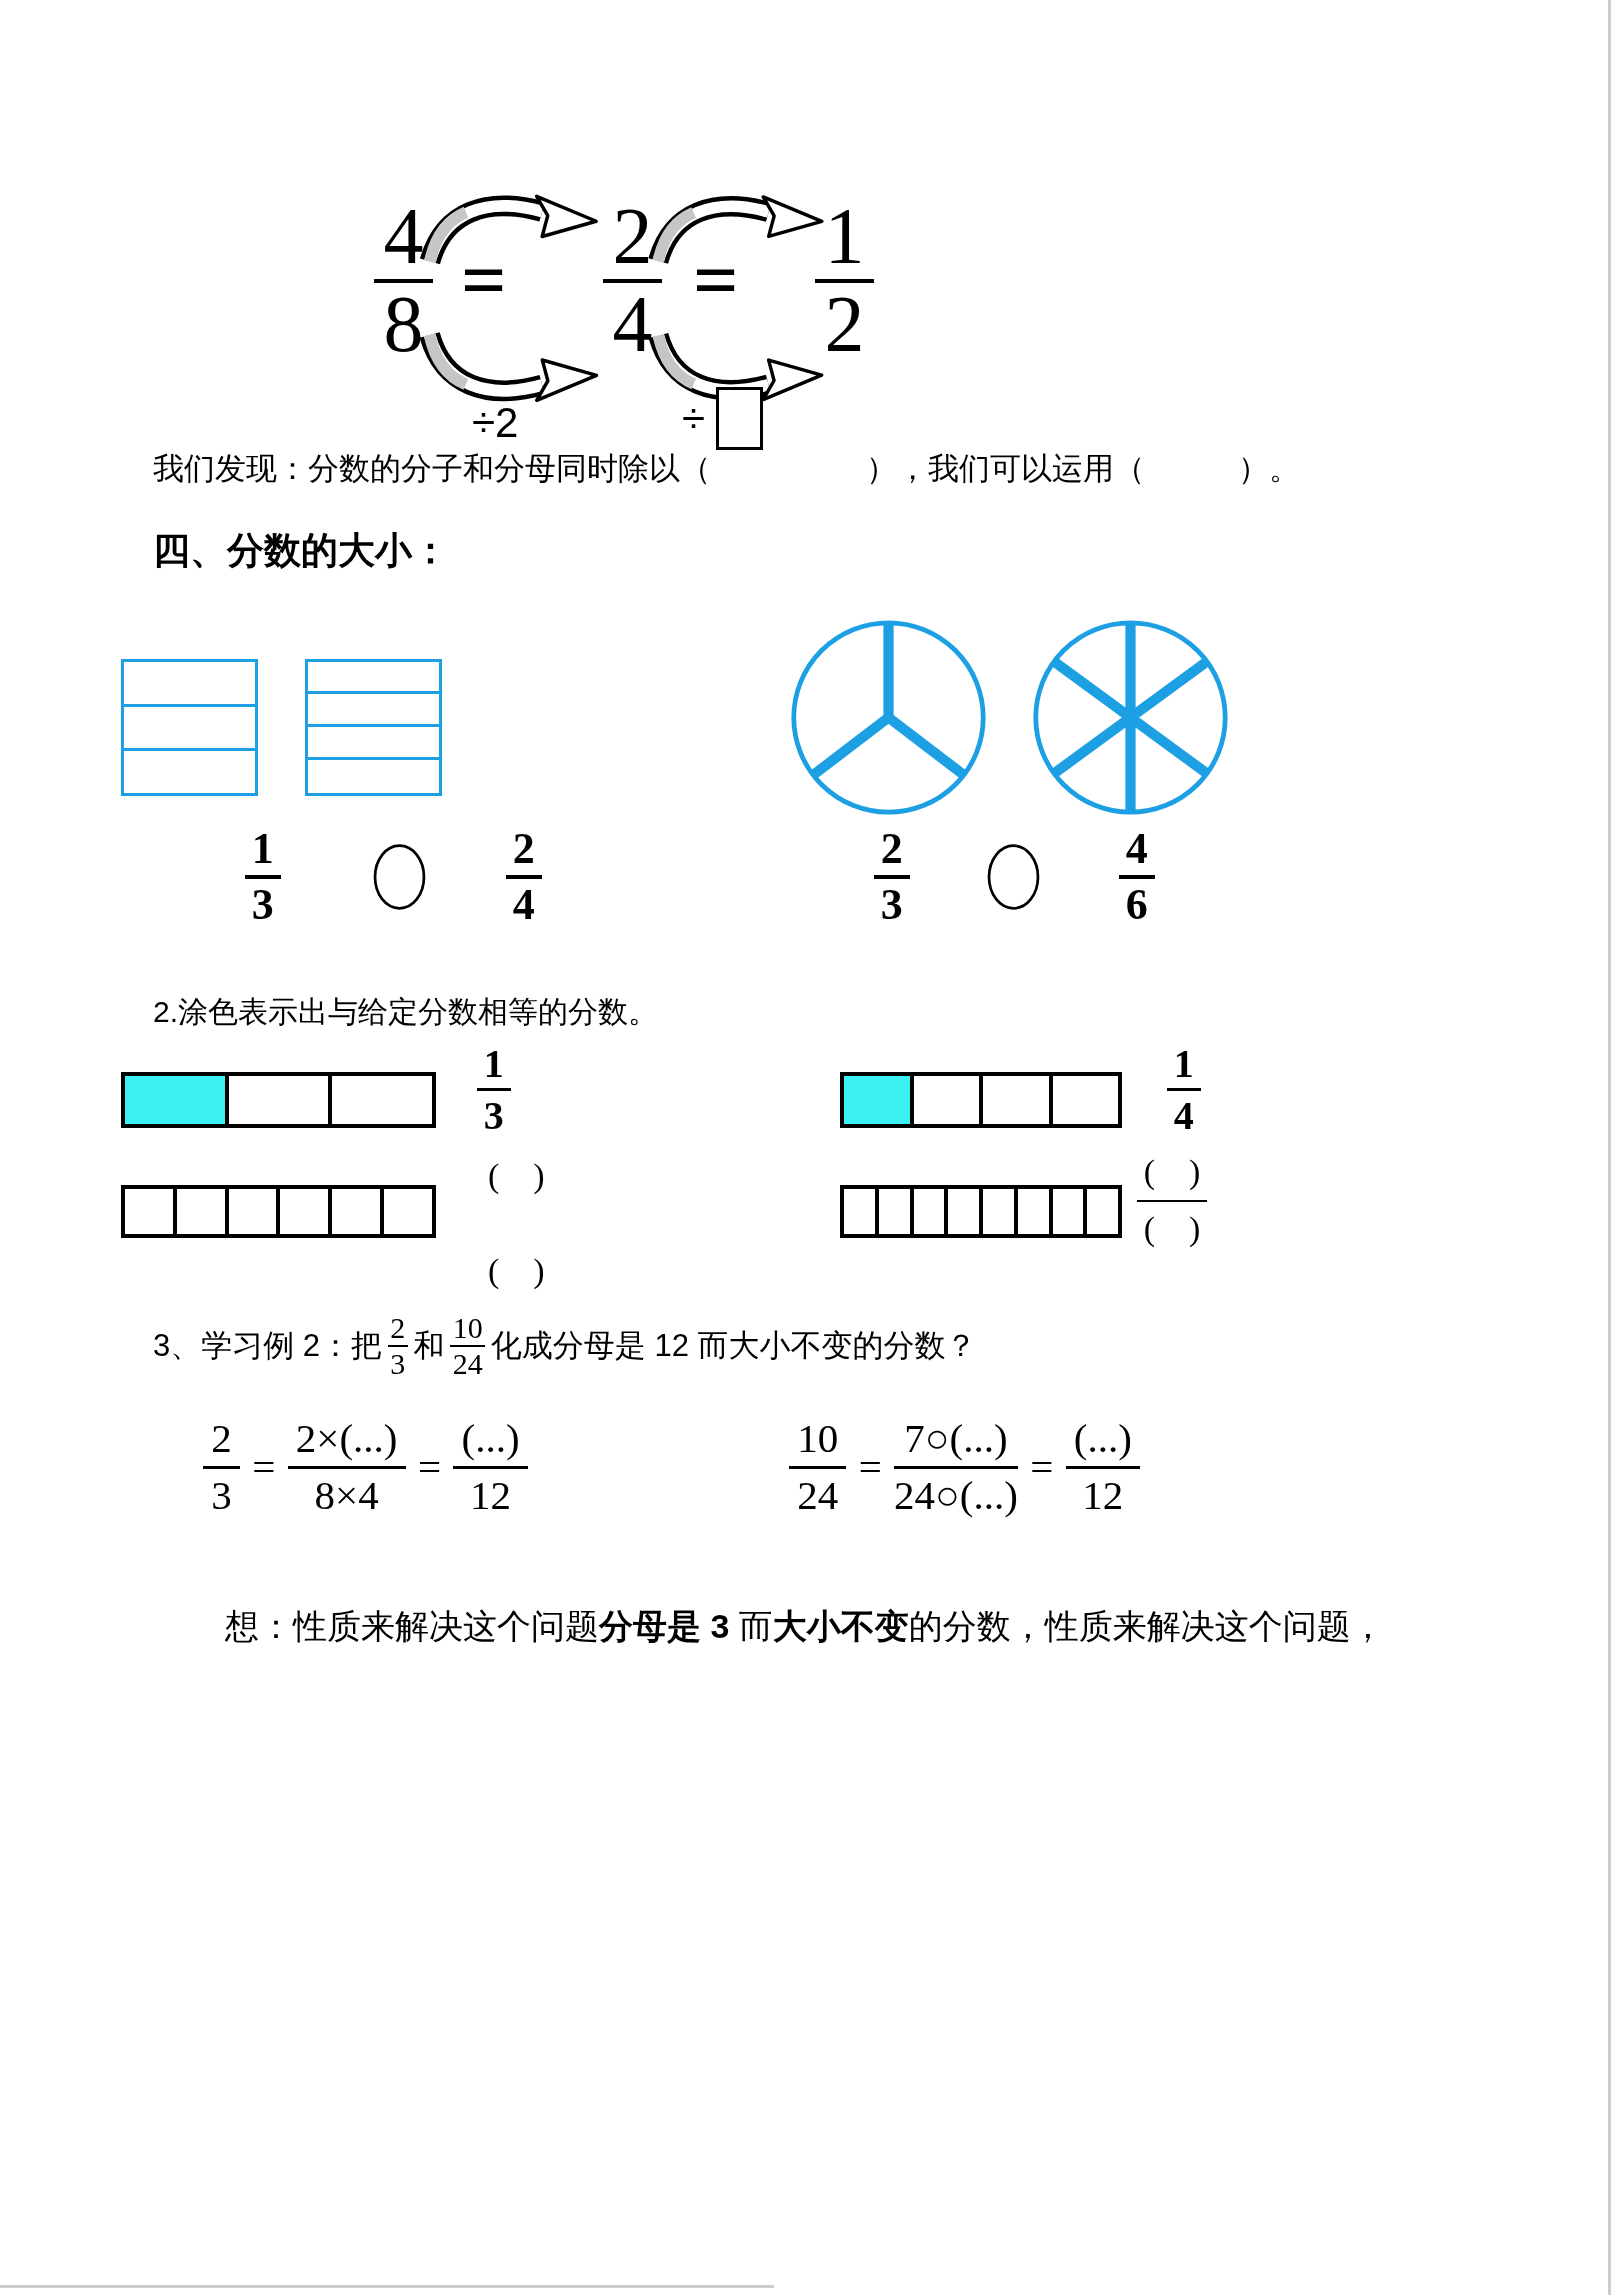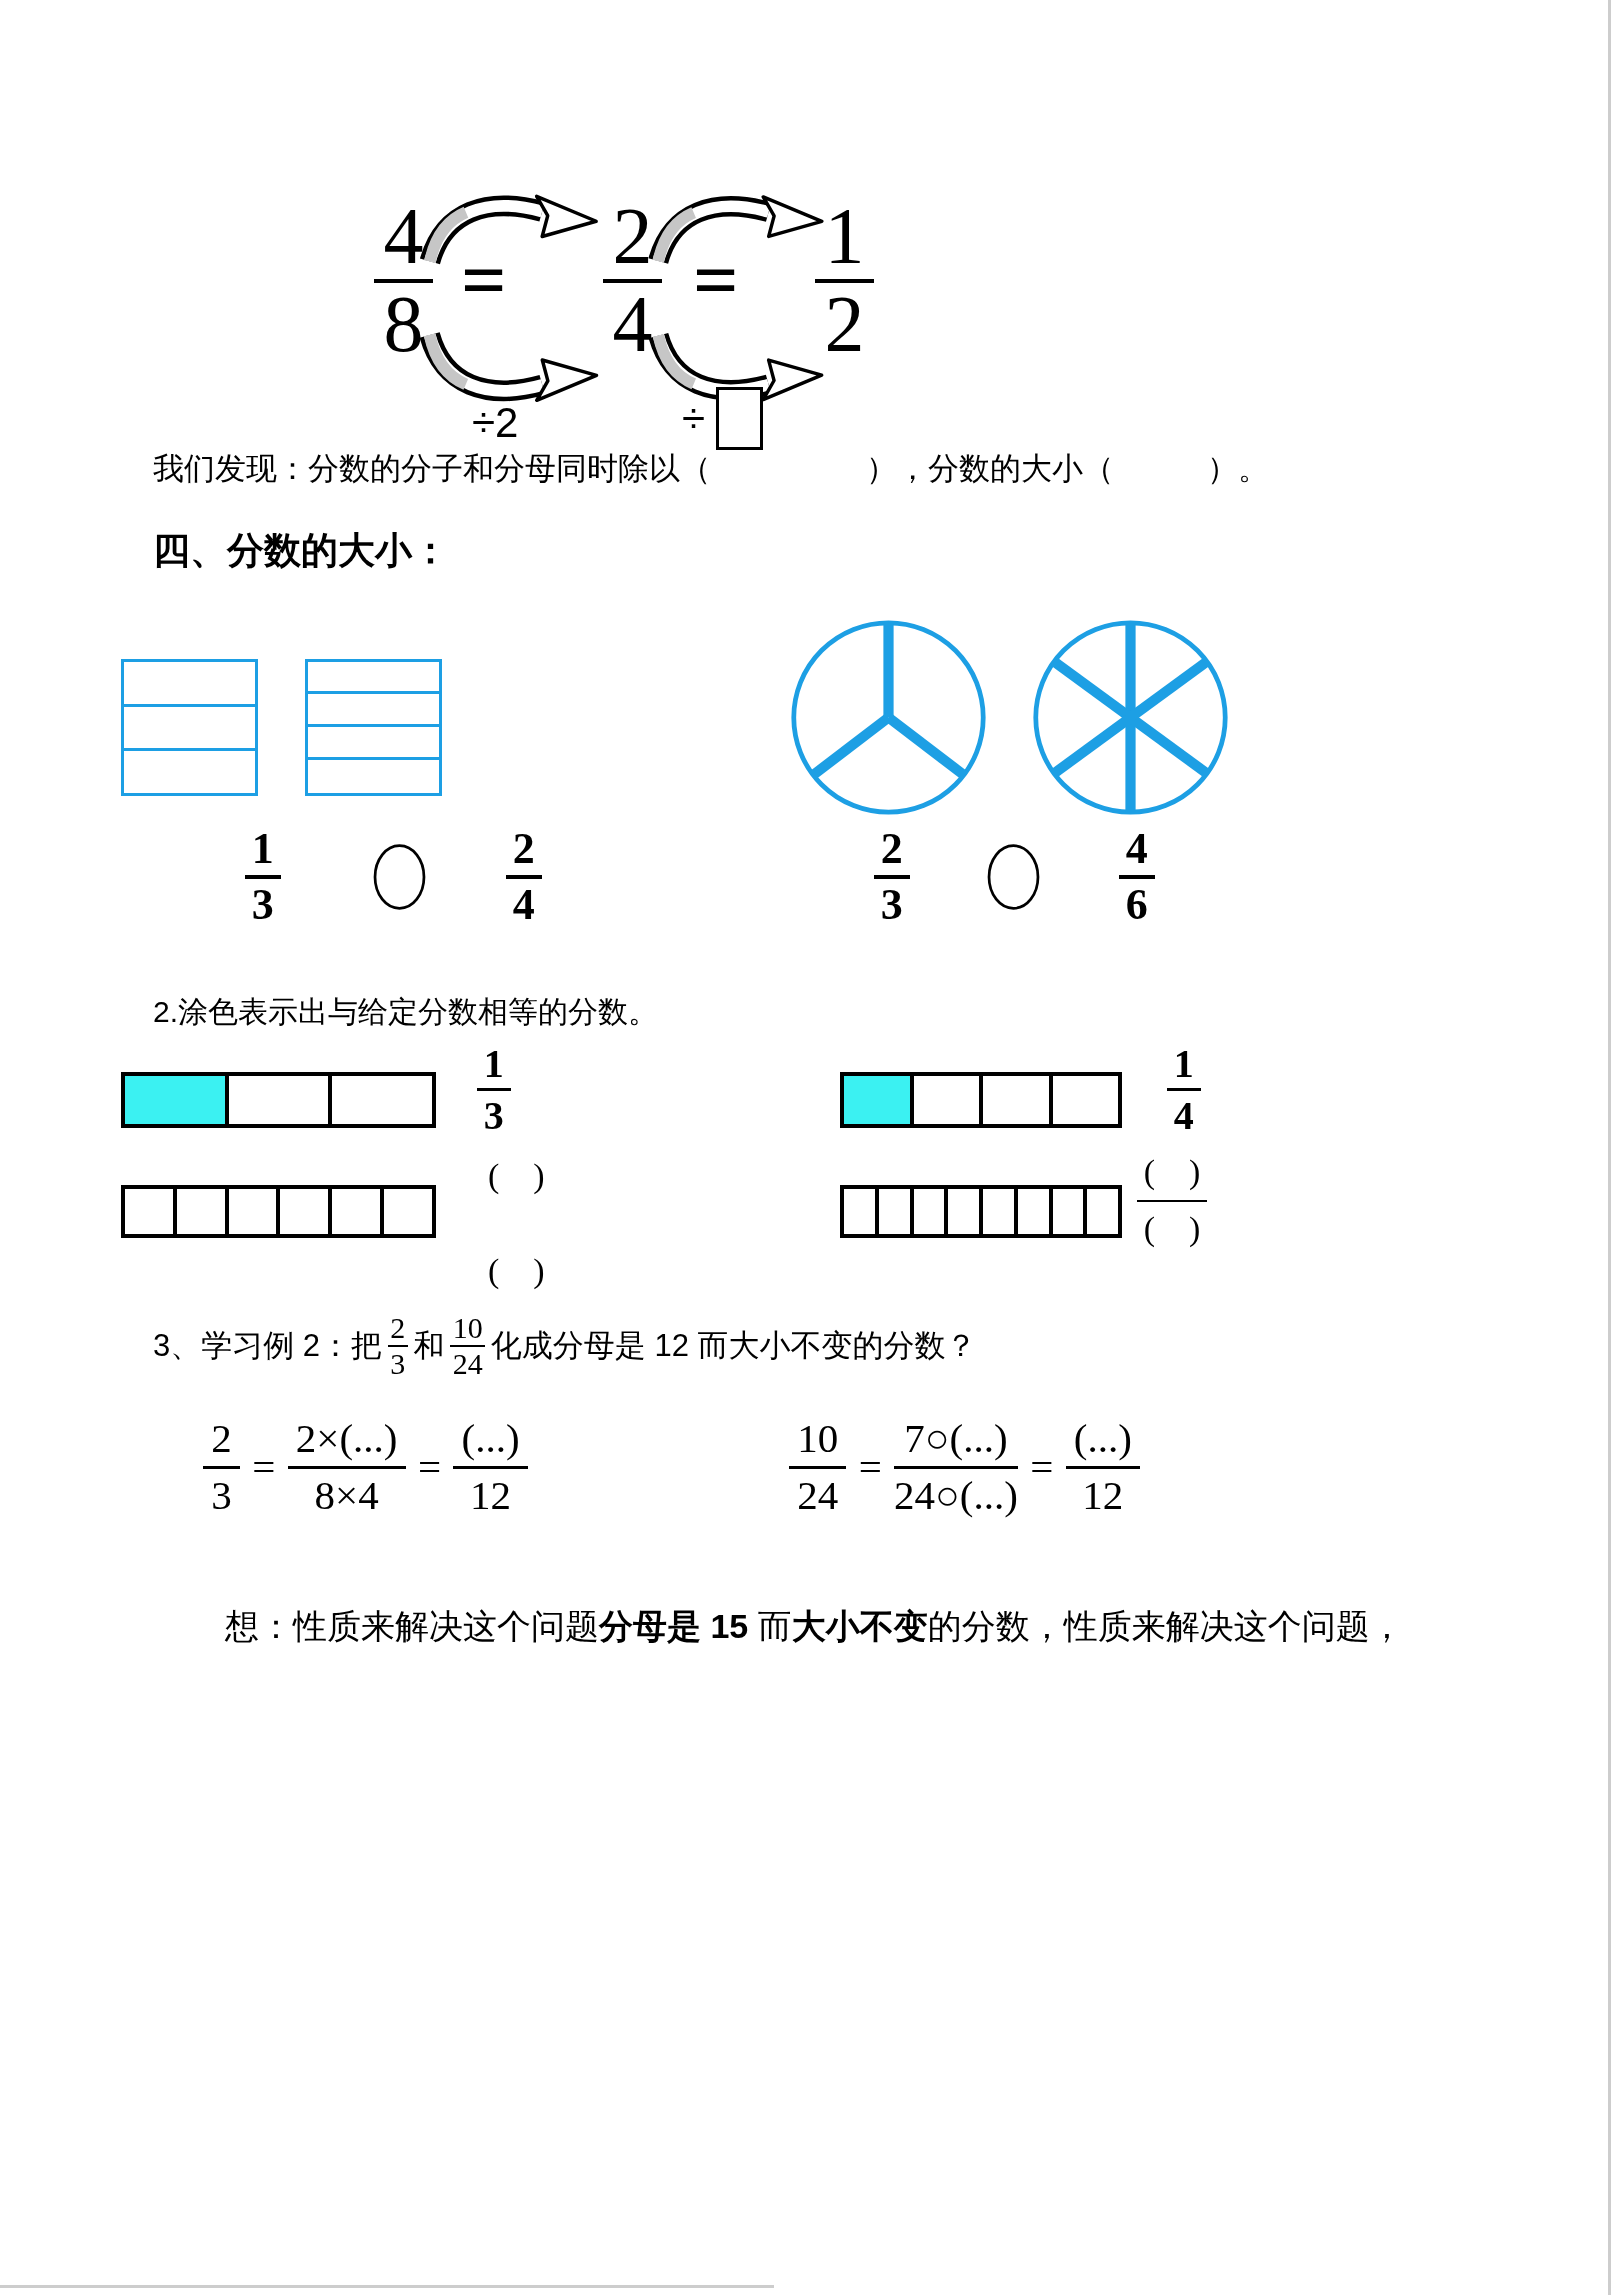--- a/index.html
+++ b/index.html
@@ -118,21 +118,21 @@
   <svg class="figsvg" style="left:646px;top:322px;width:184px;height:83px" viewBox="0 0 270 122" width="184" height="83">
       <use href="#arr-bot"></use>
     </svg>
 
   <div class="divlabel" style="left:472px;top:402px">÷2</div>
   <div class="divbox-wrap" style="left:682px;top:387px">
     <span class="divlabel" style="position:static">÷</span>
     <span class="divbox"></span>
   </div>
 
-  <div class="textline" style="left:153px;top:450px">我们发现：分数的分子和分母同时除以（　　　　　），分数的大小（　　　）。</div>
+  <div class="textline" style="left:153px;top:450px">我们发现：分数的分子和分母同时除以（　　　　　），我们可以运用（　　　）。</div>
 
   <div class="sechead" style="left:153px;top:526px">四、分数的大小：</div>
 
 
   <div class="bluerect" style="left:121px;top:659px;width:131px;height:131px">
     <div class="hline" style="top:42px"></div>
     <div class="hline" style="top:86px"></div>
   </div>
   <div class="bluerect" style="left:305px;top:659px;width:131px;height:131px">
     <div class="hline" style="top:29px"></div>
@@ -268,19 +268,19 @@
       <span class="fden">24○(...)</span>
     </span>
     <span class="feq">=</span>
     <span class="ffrac">
       <span class="fnum">(...)</span>
       <span class="fden">12</span>
     </span>
   </div>
 
   <div class="tline" style="left:225px;top:1604px">
-    <span>想：性质来解决这个问题</span><b>分母是 15 </b><span>而</span><b>大小不变</b><span>的分数，性质来解决这个问题，</span>
+    <span>想：性质来解决这个问题</span><b>分母是 3 </b><span>而</span><b>大小不变</b><span>的分数，性质来解决这个问题，</span>
   </div>
 
   <div class="edge-right"></div>
   <div class="edge-bottom"></div>
 </div>
 
 
 </body></html>

